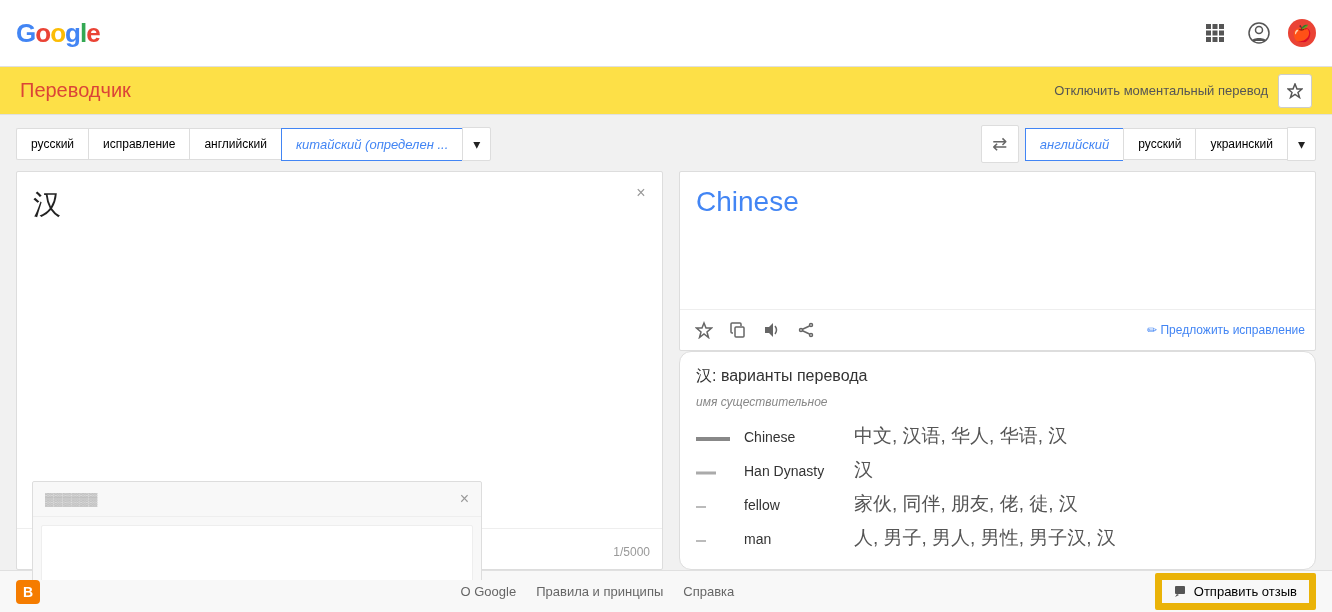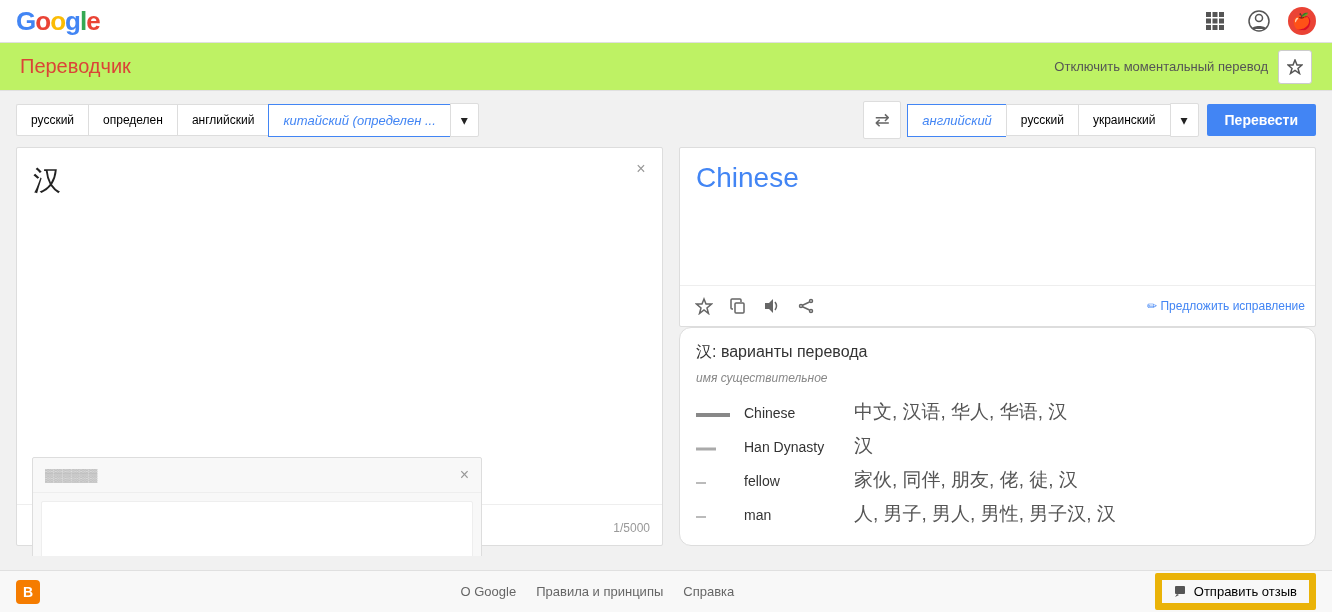--- a/index.html
+++ b/index.html
@@ -6,37 +6,37 @@
     body { font-family: Arial, sans-serif; background: #f1f1f1; color: #222; font-size: 14px; }
 
     
     .top-bar {
       background: #fff;
       border-bottom: 1px solid #e0e0e0;
       display: flex;
       align-items: center;
       justify-content: space-between;
       padding: 8px 16px;
-      height: 43px;
+      height: 67px;
     }
     .top-bar-left { display: flex; align-items: center; }
     .google-logo { font-size: 26px; font-weight: bold; letter-spacing: -1px; }
     .google-logo .g1 { color: #4285f4; }
     .google-logo .g2 { color: #ea4335; }
     .google-logo .g3 { color: #fbbc05; }
     .google-logo .g4 { color: #4285f4; }
     .google-logo .g5 { color: #34a853; }
     .google-logo .g6 { color: #ea4335; }
     .top-bar-right { display: flex; align-items: center; gap: 14px; }
     .top-icon { width: 30px; height: 30px; display: flex; align-items: center; justify-content: center; cursor: pointer; border-radius: 50%; }
     .app-icon { width: 28px; height: 28px; background: #ea4335; border-radius: 50%; display: flex; align-items: center; justify-content: center; }
 
     
     .app-title-bar {
-      background: #bef264;
+      background: #fde047;
       border-bottom: 1px solid #e0e0e0;
       display: flex;
       align-items: center;
       justify-content: space-between;
       padding: 10px 20px;
       height: 48px;
     }
     .app-title { font-size: 20px; color: #db4437; font-weight: normal; }
     .app-title-right { display: flex; align-items: center; gap: 10px; color: #555; font-size: 13px; }
     .star-btn {
@@ -210,36 +210,35 @@
       </svg>
     </div>
   </div>
 </div>
 
 <div class="main-content">
 
   <div class="lang-bar">
     <div class="lang-bar-left">
       <button class="lang-btn">русский</button>
-      <button class="lang-btn">определен</button>
+      <button class="lang-btn">исправление</button>
       <button class="lang-btn">английский</button>
       <button class="lang-btn-selected">китайский (определен ...</button>
       <div class="lang-dropdown">
         <span>▾</span>
       </div>
     </div>
     <div class="swap-btn">⇄</div>
     <div class="lang-bar-right">
       <button class="lang-btn-selected">английский</button>
       <button class="lang-btn">русский</button>
       <button class="lang-btn">украинский</button>
       <div class="lang-dropdown">
         <span>▾</span>
       </div>
-      <button class="translate-btn">Перевести</button>
     </div>
   </div>
 
   <div class="translation-area" style="position:relative;">
 
     <div class="left-panel">
       <div class="input-text">
         <span>汉</span>
       </div>
       <div class="clear-btn">×</div>

